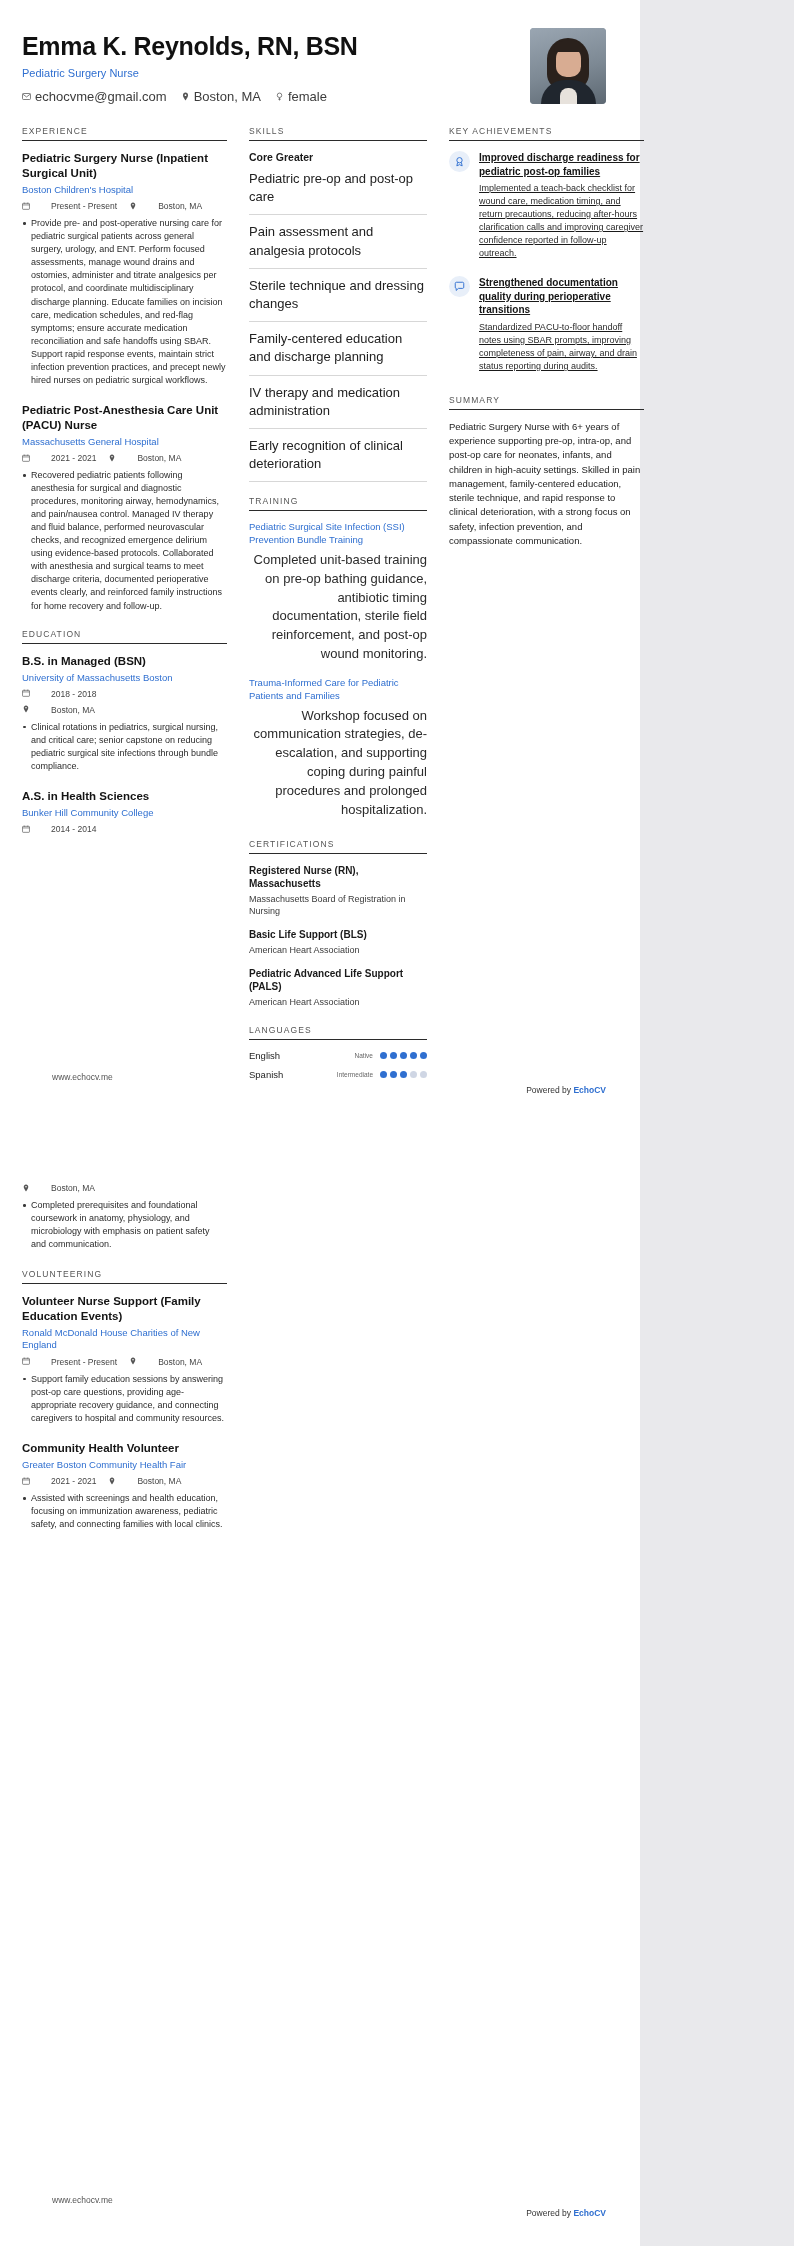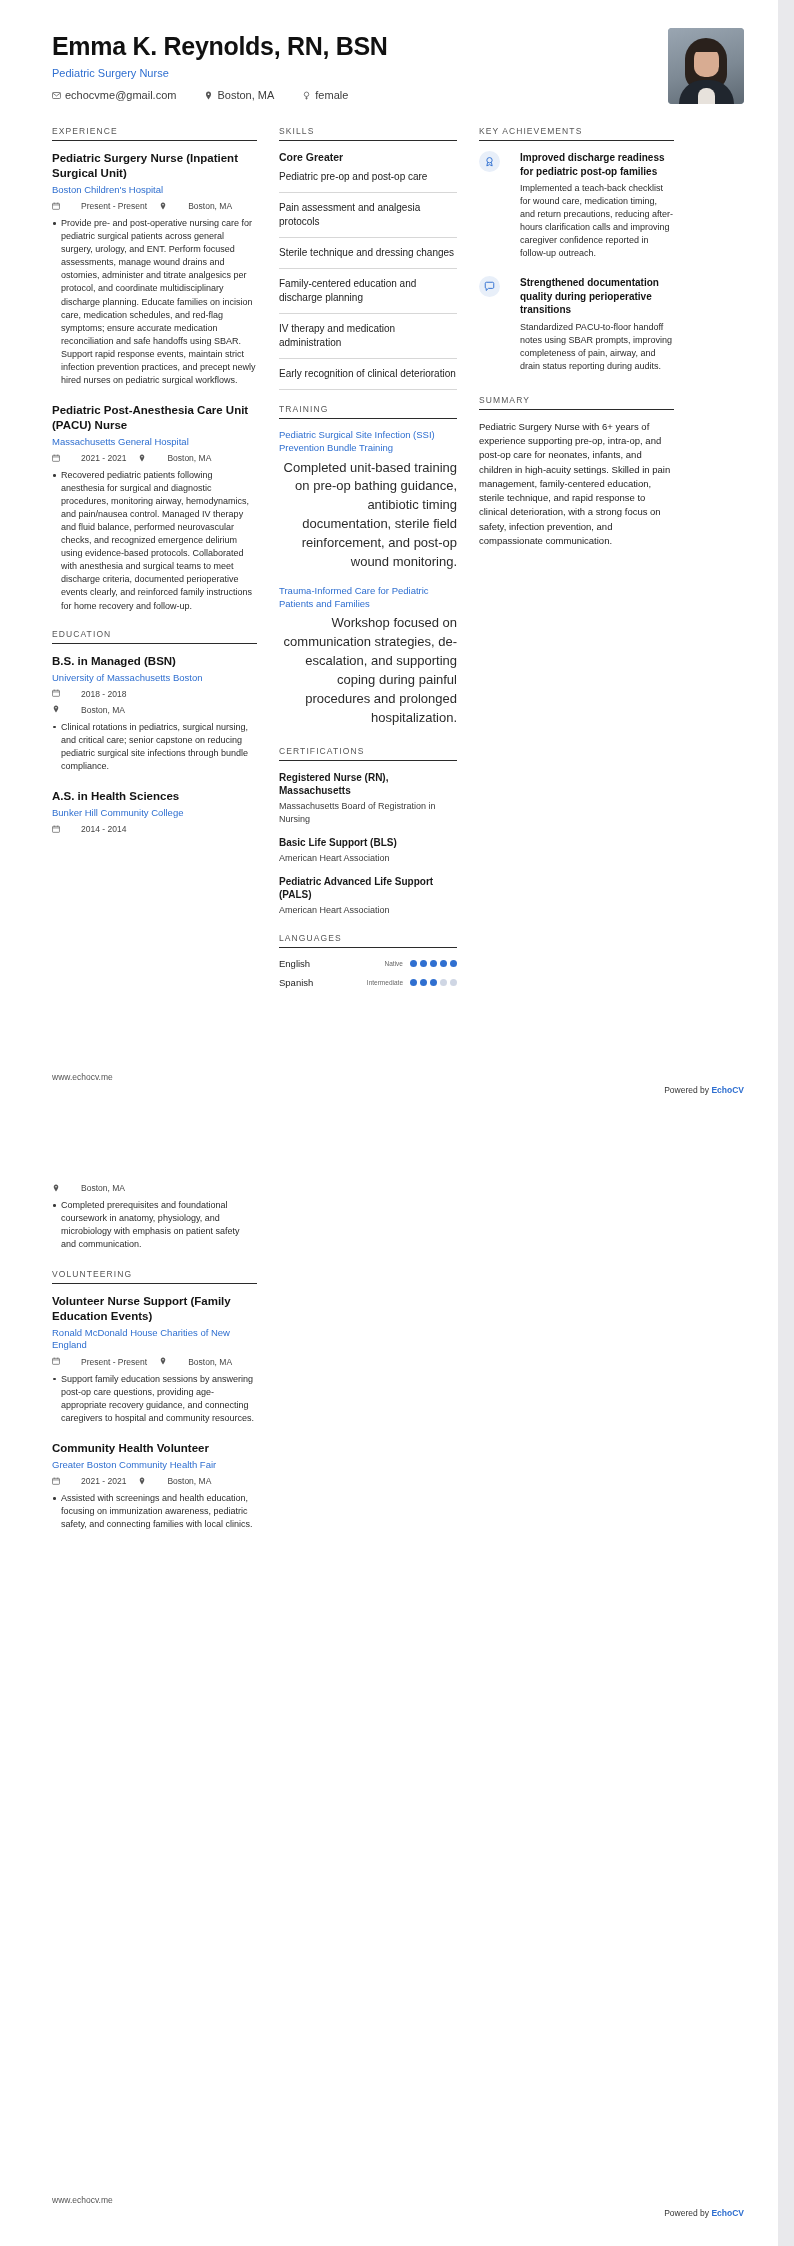--- a/index.html
+++ b/index.html
@@ -4,44 +4,44 @@
 <style>
   * { box-sizing: border-box; margin: 0; padding: 0; }
   body {
     width: 794px;
     background: #e9e9ec;
     font-family: "Liberation Sans", sans-serif;
     color: #1a1a1a;
     -webkit-font-smoothing: antialiased;
   }
   .page {
-    width: 778px;
+    width: 640px;
     background: #ffffff;
     position: relative;
-    padding: 28px 34px 0 52px;
+    padding: 28px 34px 0 22px;
   }
   .page1 { height: 1123px; }
   .page2 { height: 1123px; padding-top: 60px; }
 
   
   .header { display: flex; justify-content: space-between; align-items: flex-start; }
   .hdr-left { padding-top: 4px; }
   .name {
     font-size: 25px;
     font-weight: bold;
     letter-spacing: -0.3px;
     color: #111;
     margin-bottom: 6px;
   }
   .title {
     font-size: 11px;
     color: #2f6fd0;
     margin-bottom: 10px;
   }
-  .contact-row { display: flex; align-items: center; gap: 28px; font-size: 11px; color: #3c3c3c; }
+  .contact-row { display: flex; align-items: center; gap: 14px; font-size: 13px; color: #3c3c3c; }
   .contact-item { display: flex; align-items: center; gap: 4px; }
   .cico { width: 9px; height: 9px; display: inline-block; position: relative; flex: none; }
   .cico svg { display: block; }
   .photo {
     width: 76px; height: 76px; border-radius: 4px; overflow: hidden;
     background: #8d99a6; position: relative; flex: none;
   }
   .photo .sky { position: absolute; inset: 0; background: linear-gradient(165deg,#9aa6b2 0%,#7d8994 55%,#5d6872 100%); }
   .photo .hair { position: absolute; left: 17px; top: 10px; width: 42px; height: 52px; background: #2a211c; border-radius: 21px 21px 16px 16px; }
   .photo .face { position: absolute; left: 26px; top: 18px; width: 25px; height: 31px; background: #d8ac92; border-radius: 13px 13px 11px 11px; }
@@ -84,21 +84,21 @@
     position: absolute;
     left: 1px; top: 5px;
     width: 2.5px; height: 2.5px;
     border-radius: 50%;
     background: #3a3a3a;
   }
 
   
   .skill-sub { font-size: 10.5px; font-weight: bold; margin-bottom: 7px; }
   .skill-item {
-    font-size: 10px;
+    font-size: 13px;
     line-height: 1.4;
     color: #222;
     padding-bottom: 8px;
     margin-bottom: 8px;
     border-bottom: 1px solid #d7d7d7;
   }
   .skill-item:last-child { border-bottom: 1px solid #d7d7d7; }
 
   .train-entry { margin-bottom: 13px; }
   .train-title { font-size: 9.5px; color: #2f6fd0; line-height: 1.35; margin-bottom: 4px; }
@@ -110,21 +110,21 @@
 
   .lang-row { display: flex; align-items: center; justify-content: space-between; margin-bottom: 8px; }
   .lang-name { font-size: 9.5px; color: #1f1f1f; }
   .lang-right { display: flex; align-items: center; gap: 7px; }
   .lang-level { font-size: 6.5px; color: #666; }
   .dots { display: flex; gap: 3px; }
   .dot { width: 7px; height: 7px; border-radius: 50%; background: #cfd6e4; }
   .dot.on { background: #2f6fd0; }
 
   
-  .ach { display: flex; gap: 20px; margin-bottom: 16px; }
+  .ach { display: flex; gap: 9px; margin-bottom: 16px; text-decoration: underline; }
   .ach-ico {
     width: 21px; height: 21px; border-radius: 50%;
     background: #e8eff9; flex: none;
     display: flex; align-items: center; justify-content: center;
   }
   .ach-body { flex: 1; }
   .ach-title { font-size: 10px; font-weight: bold; line-height: 1.35; margin-bottom: 4px; color: #141414; }
   .ach-desc { font-size: 9px; line-height: 1.45; color: #2b2b2b; }
 
   .summary-text { font-size: 9.5px; line-height: 1.5; color: #222; }

